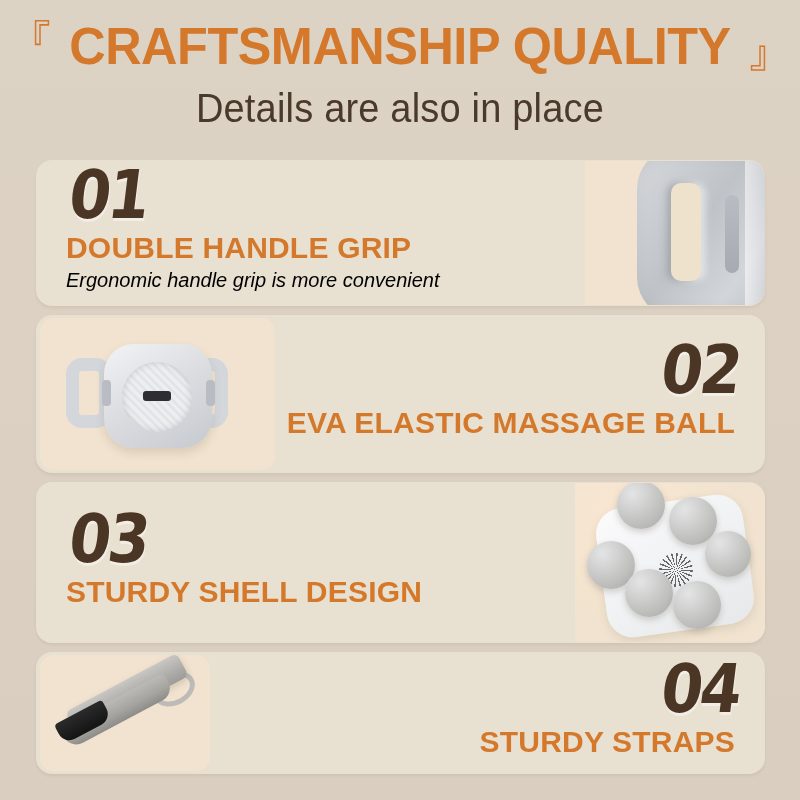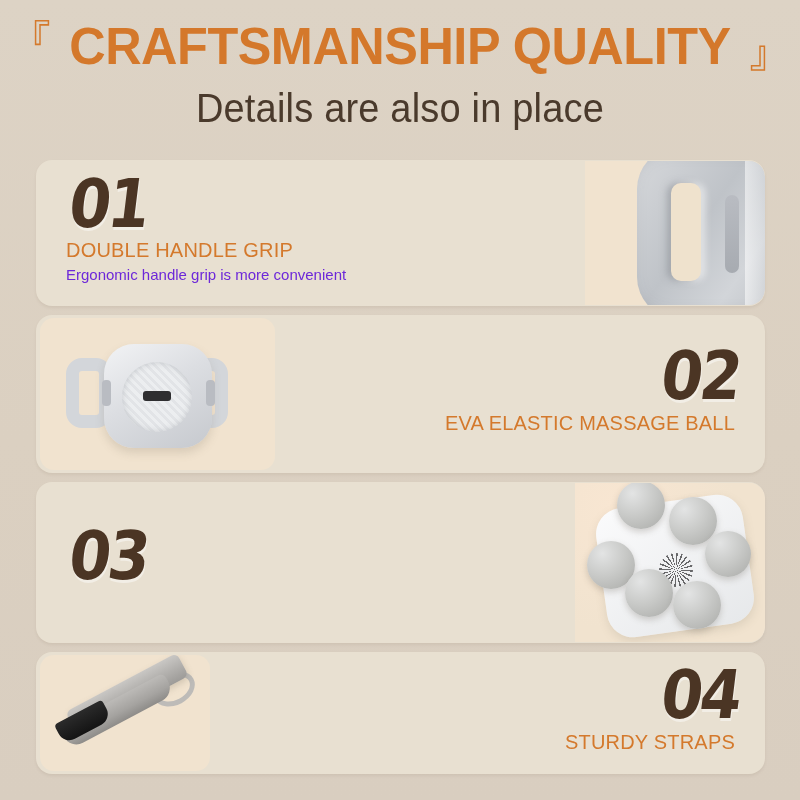--- a/index.html
+++ b/index.html
@@ -112,32 +112,33 @@
     transform: skewX(-7deg) scaleY(1.12);
     transform-origin: left bottom;
     text-shadow: 1px 2px 0 rgba(255,255,255,0.45);
     margin-bottom: 6px;
   }
   .card.reverse .num {
     transform-origin: right bottom;
   }
   .heading {
     color: #d4792c;
-    font-size: 20px;
-    font-weight: 400;
+    font-size: 30px;
+    font-weight: 700;
     letter-spacing: 0.2px;
     line-height: 1.12;
     white-space: nowrap;
   }
   .desc {
-    color: #6d28d9;
-    font-size: 15px;
+    color: #000000;
+    font-size: 20px;
     font-weight: 400;
     line-height: 1.22;
     margin-top: 4px;
+    font-style: italic;
   }
 
   
   .card-media {
     position: relative;
     flex: 0 0 auto;
     background: #f1e3cf;
     border-radius: 14px;
     overflow: hidden;
     align-self: center;
@@ -342,20 +343,21 @@
           <div class="dev-nub r"></div>
           <div class="dev-cap"></div>
           <div class="dev-logo"></div>
         </div>
       </div>
     </div>
 
     <div class="card c3">
       <div class="card-text">
         <div class="num">03</div>
+        <div class="heading">STURDY SHELL DESIGN</div>
       </div>
       <div class="card-media m3">
         <div class="balls-wrap">
           <div class="ball-plate"></div>
           <div class="plate-vent"></div>
           <div class="ball-neck" style="left:46px;  top:6px;  width:42px; height:30px;"></div>
           <div class="ball" style="left:42px;  top:-2px; width:48px; height:48px;"></div>
           <div class="ball-neck" style="left:96px;  top:24px; width:44px; height:30px;"></div>
           <div class="ball" style="left:94px;  top:14px; width:48px; height:48px;"></div>
           <div class="ball-neck" style="left:132px; top:58px; width:42px; height:28px;"></div>

